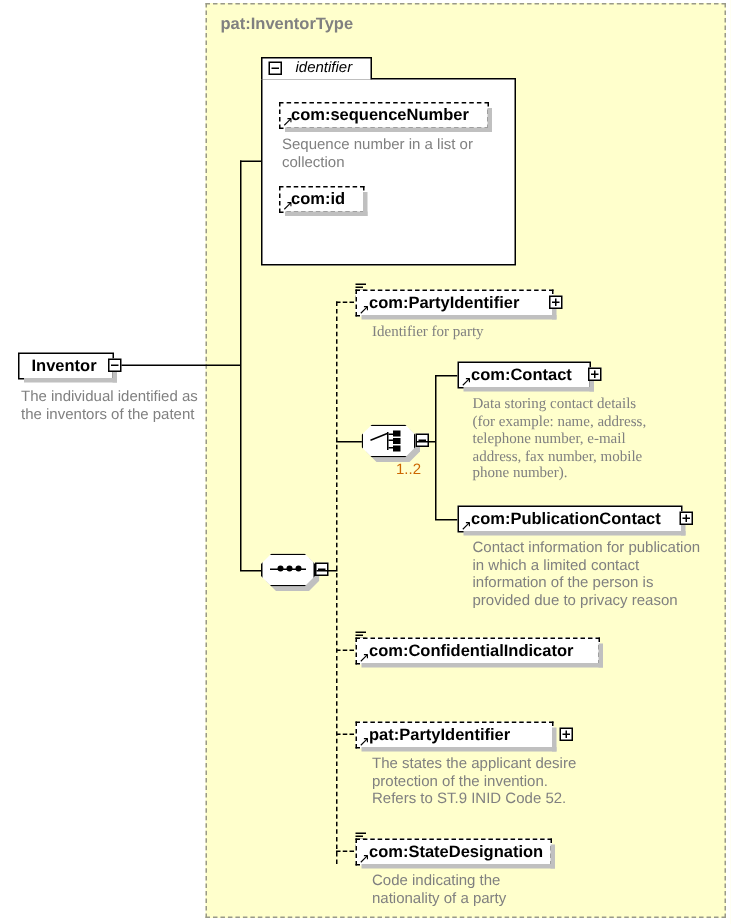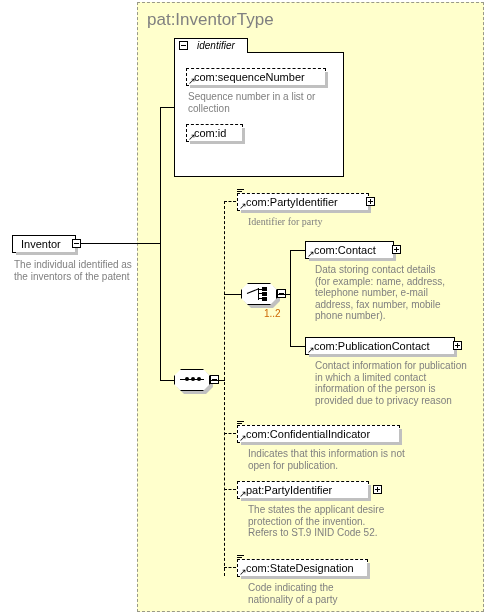--- a/index.html
+++ b/index.html
@@ -10,21 +10,21 @@
   }
   #canvas{position:absolute;left:0;top:0;width:487px;height:616px;}
 
   
   .type-panel{
     position:absolute;left:137px;top:2px;width:347px;height:610px;
     background:#ffffcc;border:1px dashed #999988;box-sizing:border-box;
   }
   .type-title{
     position:absolute;left:147px;top:10px;
-    font-size:17px;color:#808080;font-weight:normal;letter-spacing:0px;
+    font-size:11px;color:#808080;font-weight:bold;letter-spacing:0px;
   }
 
   
   .attr-box{
     position:absolute;left:174px;top:52px;width:170px;height:125px;
     background:#ffffff;border:1px solid #000000;box-sizing:border-box;
   }
   .attr-tab{
     position:absolute;left:174px;top:38px;width:74px;height:15px;
     background:#ffffff;border:1px solid #000000;border-bottom:none;
@@ -59,21 +59,21 @@
   .node .shadow{
     position:absolute;left:3px;top:100%;width:100%;height:3px;
     background:#c0c0c0;
   }
   .node .shadow-r{
     position:absolute;left:100%;top:3px;width:3px;height:100%;
     background:#c0c0c0;
   }
   .node-label{
     position:absolute;left:8px;top:2px;
-    font-size:11px;font-weight:normal;color:#000000;white-space:nowrap;
+    font-size:11px;font-weight:bold;color:#000000;white-space:nowrap;
   }
   .node.attr .node-label{left:7px;top:2px;}
 
   
   .arrow-glyph{
     position:absolute;left:1px;bottom:0px;width:7px;height:7px;
     color:#000000;font-size:9px;line-height:7px;
   }
 
   
@@ -232,21 +232,21 @@
   <div class="vline" style="left:290px;top:250px;height:96px;"></div>
 
   <div class="hline" style="left:290px;top:250px;width:15px;"></div>
   <div class="node solid" style="left:305px;top:241px;width:89px;">
     <div class="shadow"></div>
     <div class="shadow-r"></div>
     <div class="node-label">com:Contact</div>
     <div class="arrow-glyph">↗</div>
   </div>
   <div class="pm plus" style="left:392px;top:245px;"></div>
-  <div class="desc" style="left:315px;top:264px;width:160px;">Data storing contact details
+  <div class="desc" style="left:315px;top:264px;width:160px;font-family:Liberation Serif, serif;">Data storing contact details
 (for example: name, address,
 telephone number, e-mail
 address, fax number, mobile
 phone number).</div>
 
   <div class="hline" style="left:290px;top:346px;width:15px;"></div>
   <div class="node solid" style="left:305px;top:337px;width:150px;">
     <div class="shadow"></div>
     <div class="shadow-r"></div>
     <div class="node-label">com:PublicationContact</div>
@@ -265,22 +265,20 @@
       <i></i>
       <i></i>
       <i></i>
   </div>
   <div class="node dashed" style="left:237px;top:425px;width:163px;">
     <div class="shadow"></div>
     <div class="shadow-r"></div>
     <div class="node-label">com:ConfidentialIndicator</div>
     <div class="arrow-glyph">↗</div>
   </div>
-  <div class="desc" style="left:248px;top:448px;width:185px;">Indicates that this information is not
-open for publication.</div>
 
   <div class="hline dash" style="left:224px;top:489px;width:12px;"></div>
   <div class="node dashed" style="left:237px;top:481px;width:132px;">
     <div class="shadow"></div>
     <div class="shadow-r"></div>
     <div class="node-label">pat:PartyIdentifier</div>
     <div class="arrow-glyph">↗</div>
   </div>
   <div class="pm plus" style="left:373px;top:485px;"></div>
   <div class="desc" style="left:248px;top:504px;width:185px;">The states the applicant desire

